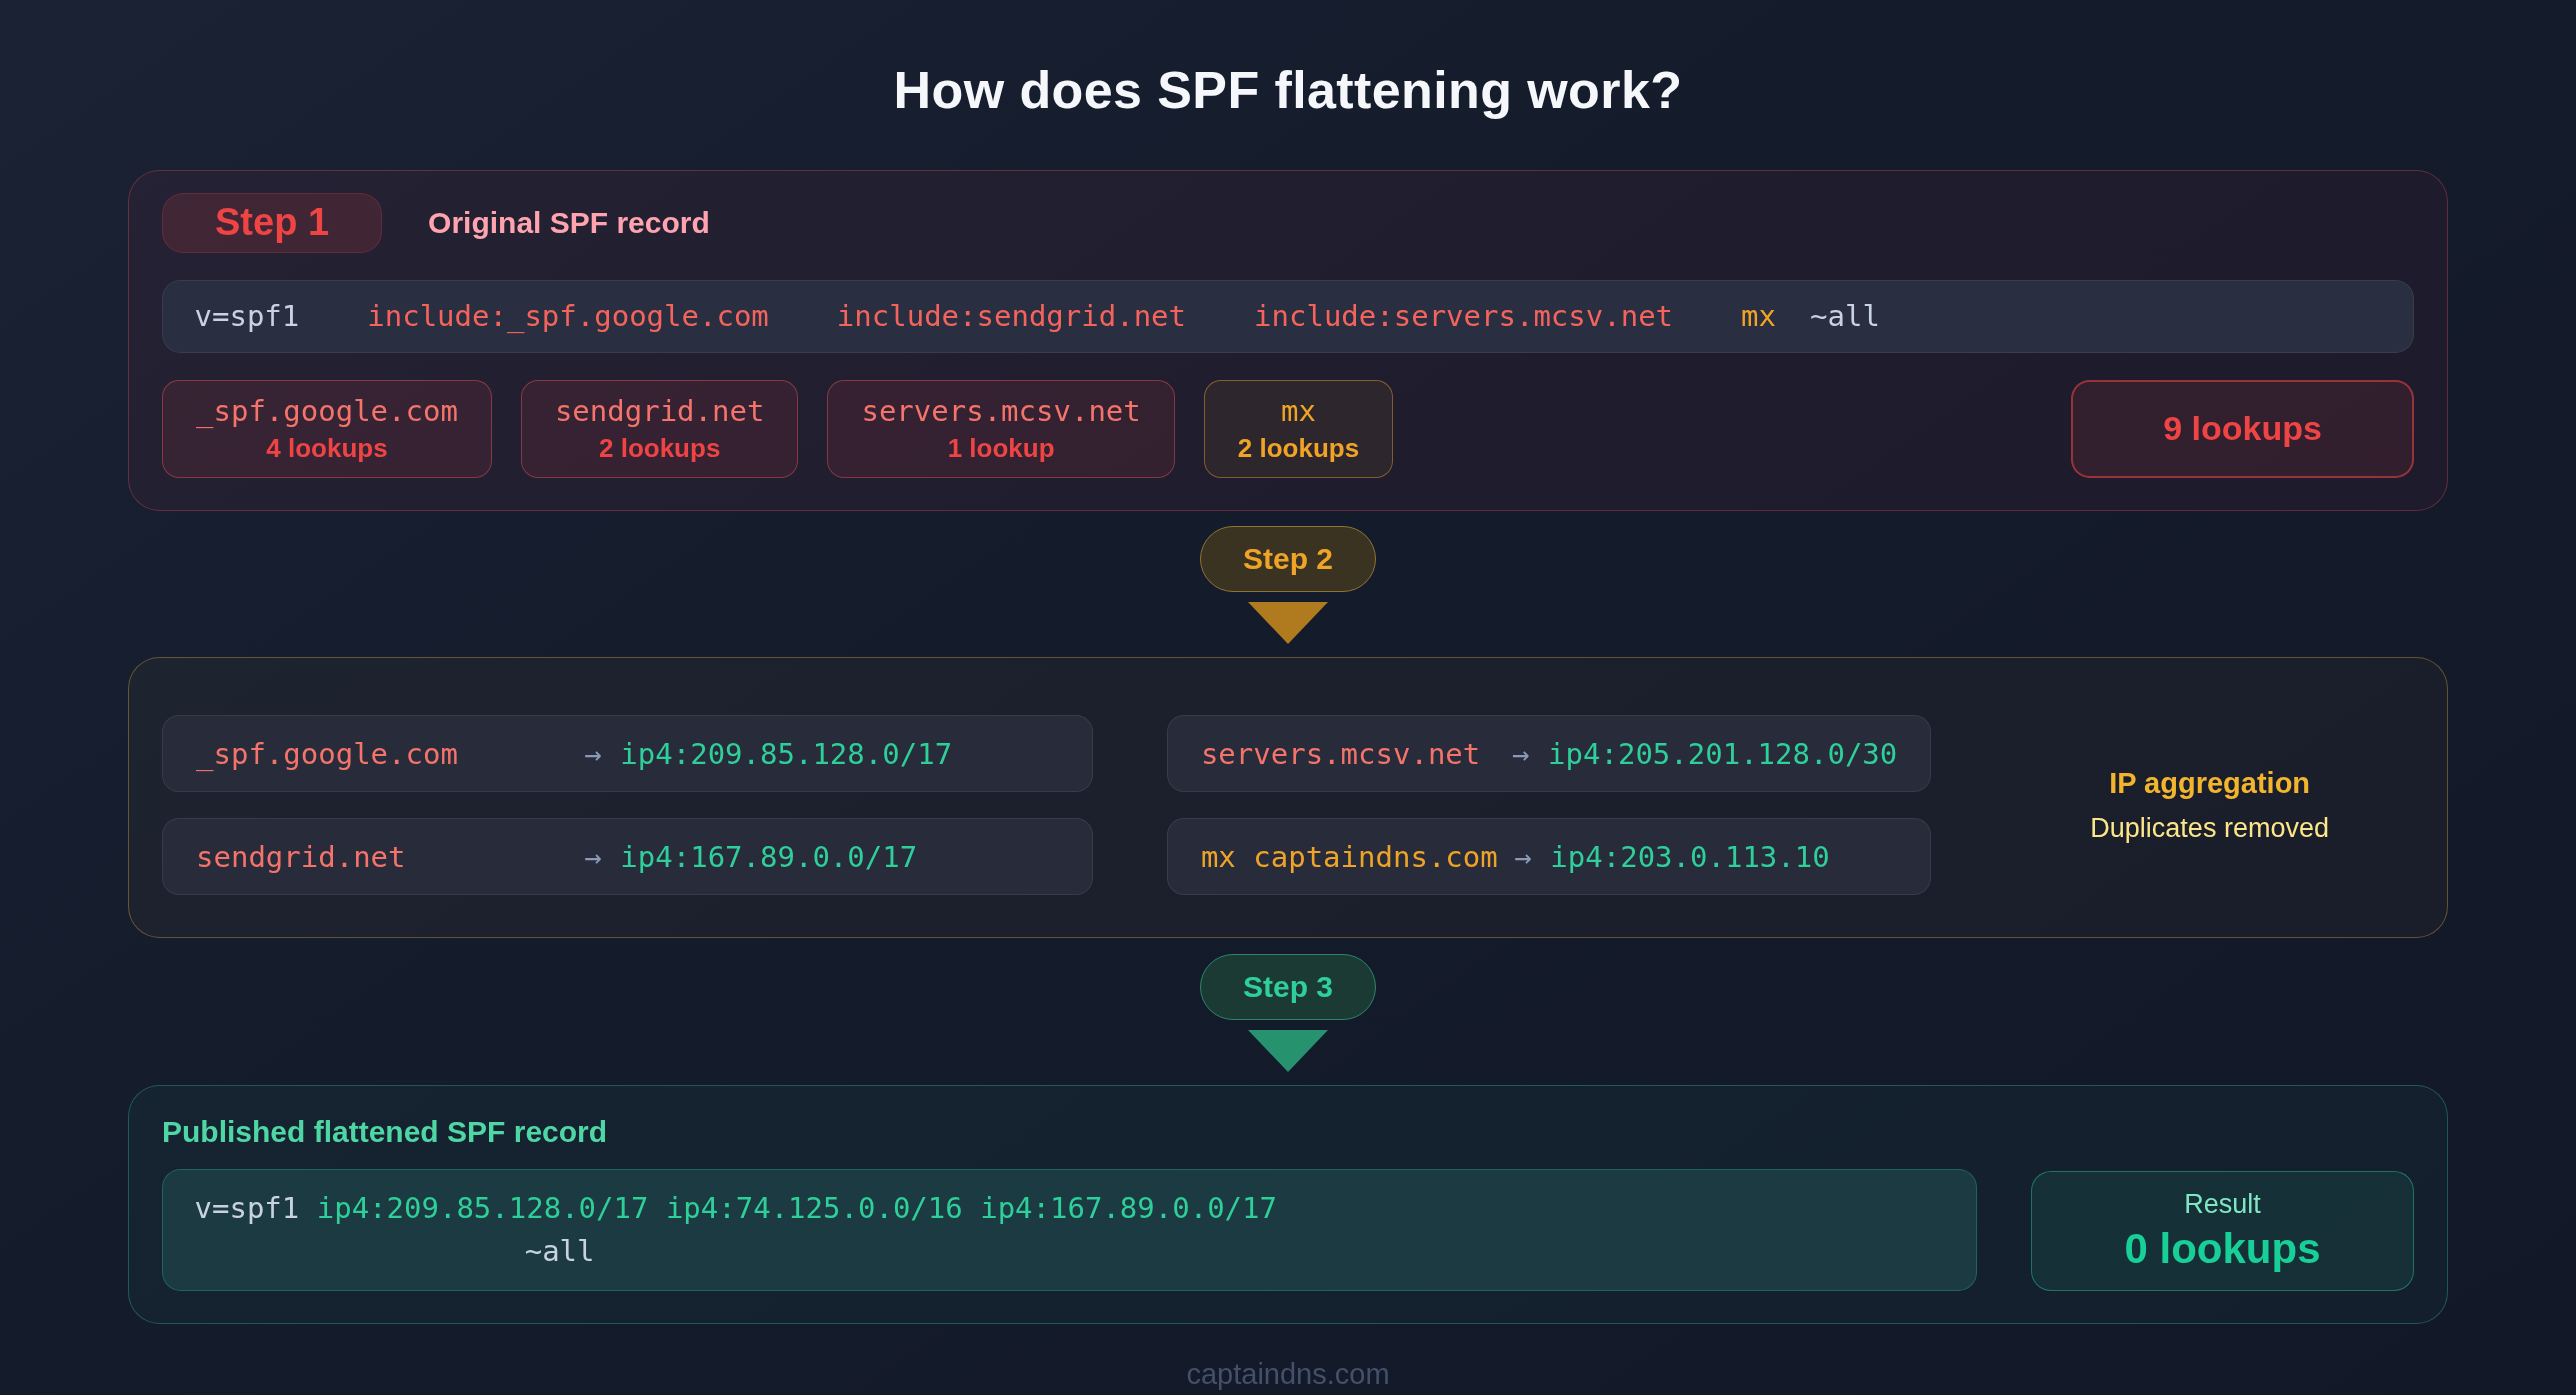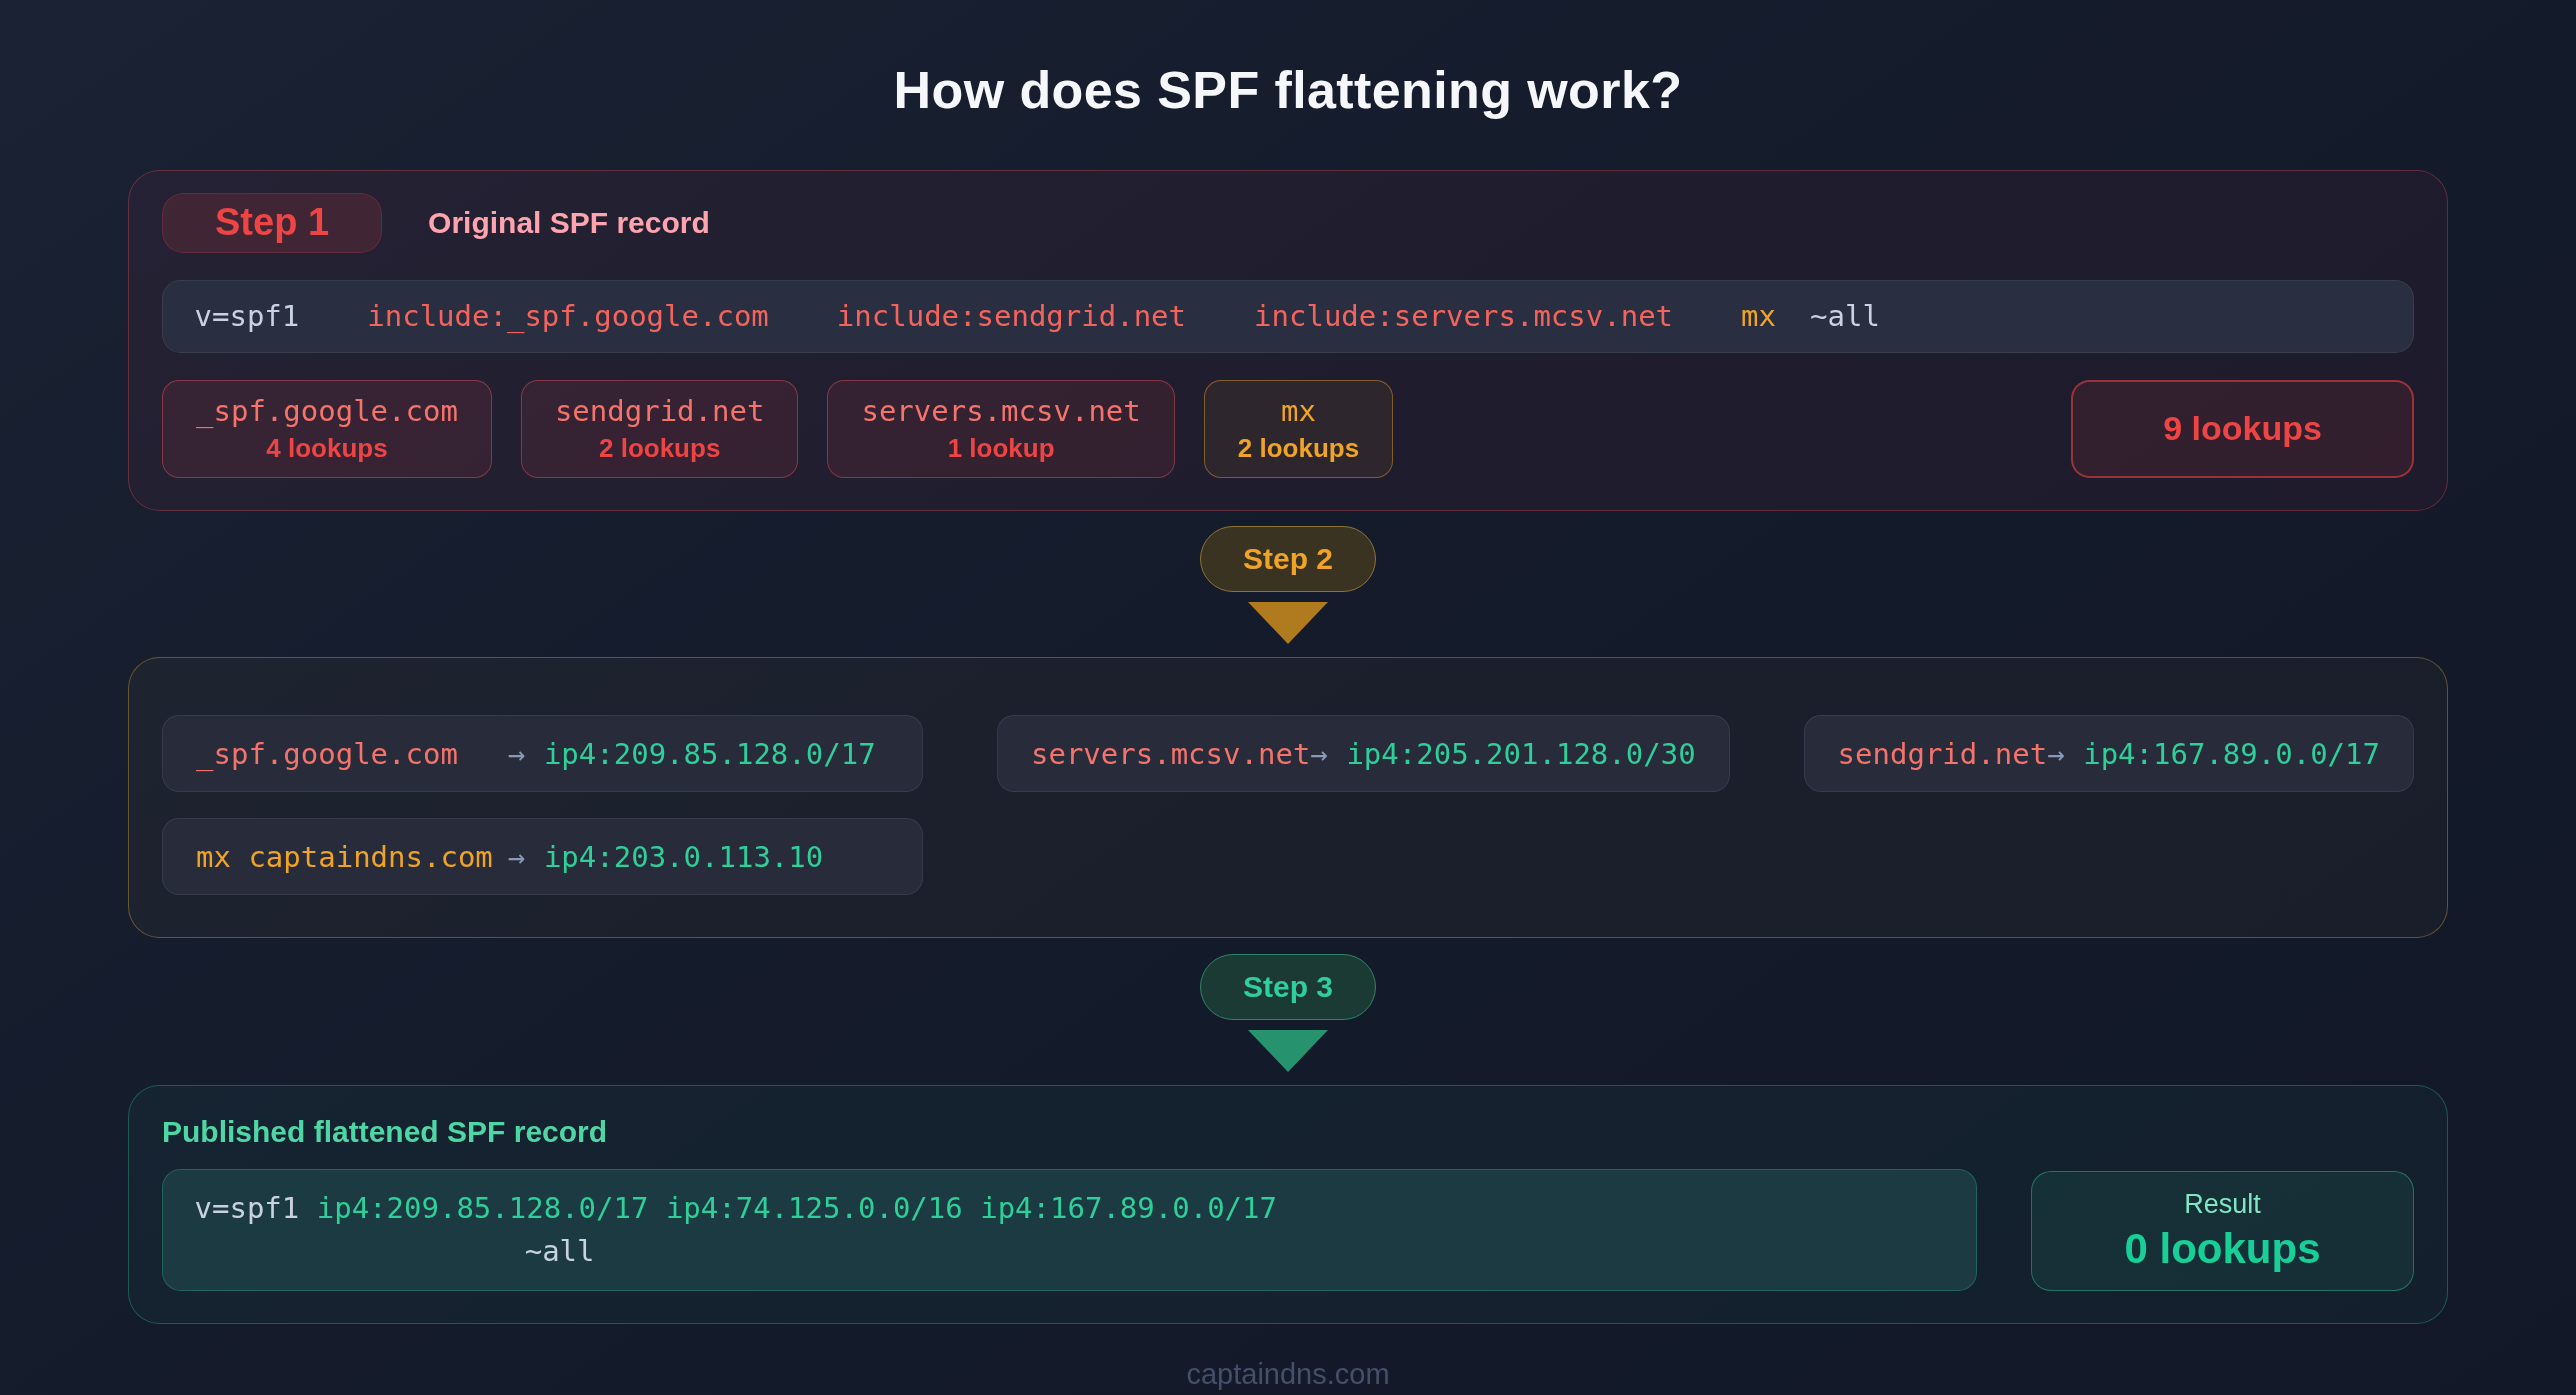--- a/index.html
+++ b/index.html
@@ -166,20 +166,24 @@
       <div class="res-row mono">
         <span class="res-mech res-mech--red">_spf.google.com</span>
         <span class="res-arrow">→</span>
         <span class="res-ip">ip4:209.85.128.0/17</span>
       </div>
       <div class="res-row mono">
         <span class="res-mech res-mech--red">servers.mcsv.net</span>
         <span class="res-arrow">→</span>
         <span class="res-ip">ip4:205.201.128.0/30</span>
       </div>
+      <div class="aggregate">
+        <div class="agg-title">IP aggregation</div>
+        <div class="agg-sub">Duplicates removed</div>
+      </div>
       <div class="res-row mono">
         <span class="res-mech res-mech--red">sendgrid.net</span>
         <span class="res-arrow">→</span>
         <span class="res-ip">ip4:167.89.0.0/17</span>
       </div>
       <div class="res-row mono">
         <span class="res-mech res-mech--amber">mx captaindns.com</span>
         <span class="res-arrow">→</span>
         <span class="res-ip">ip4:203.0.113.10</span>
       </div>

